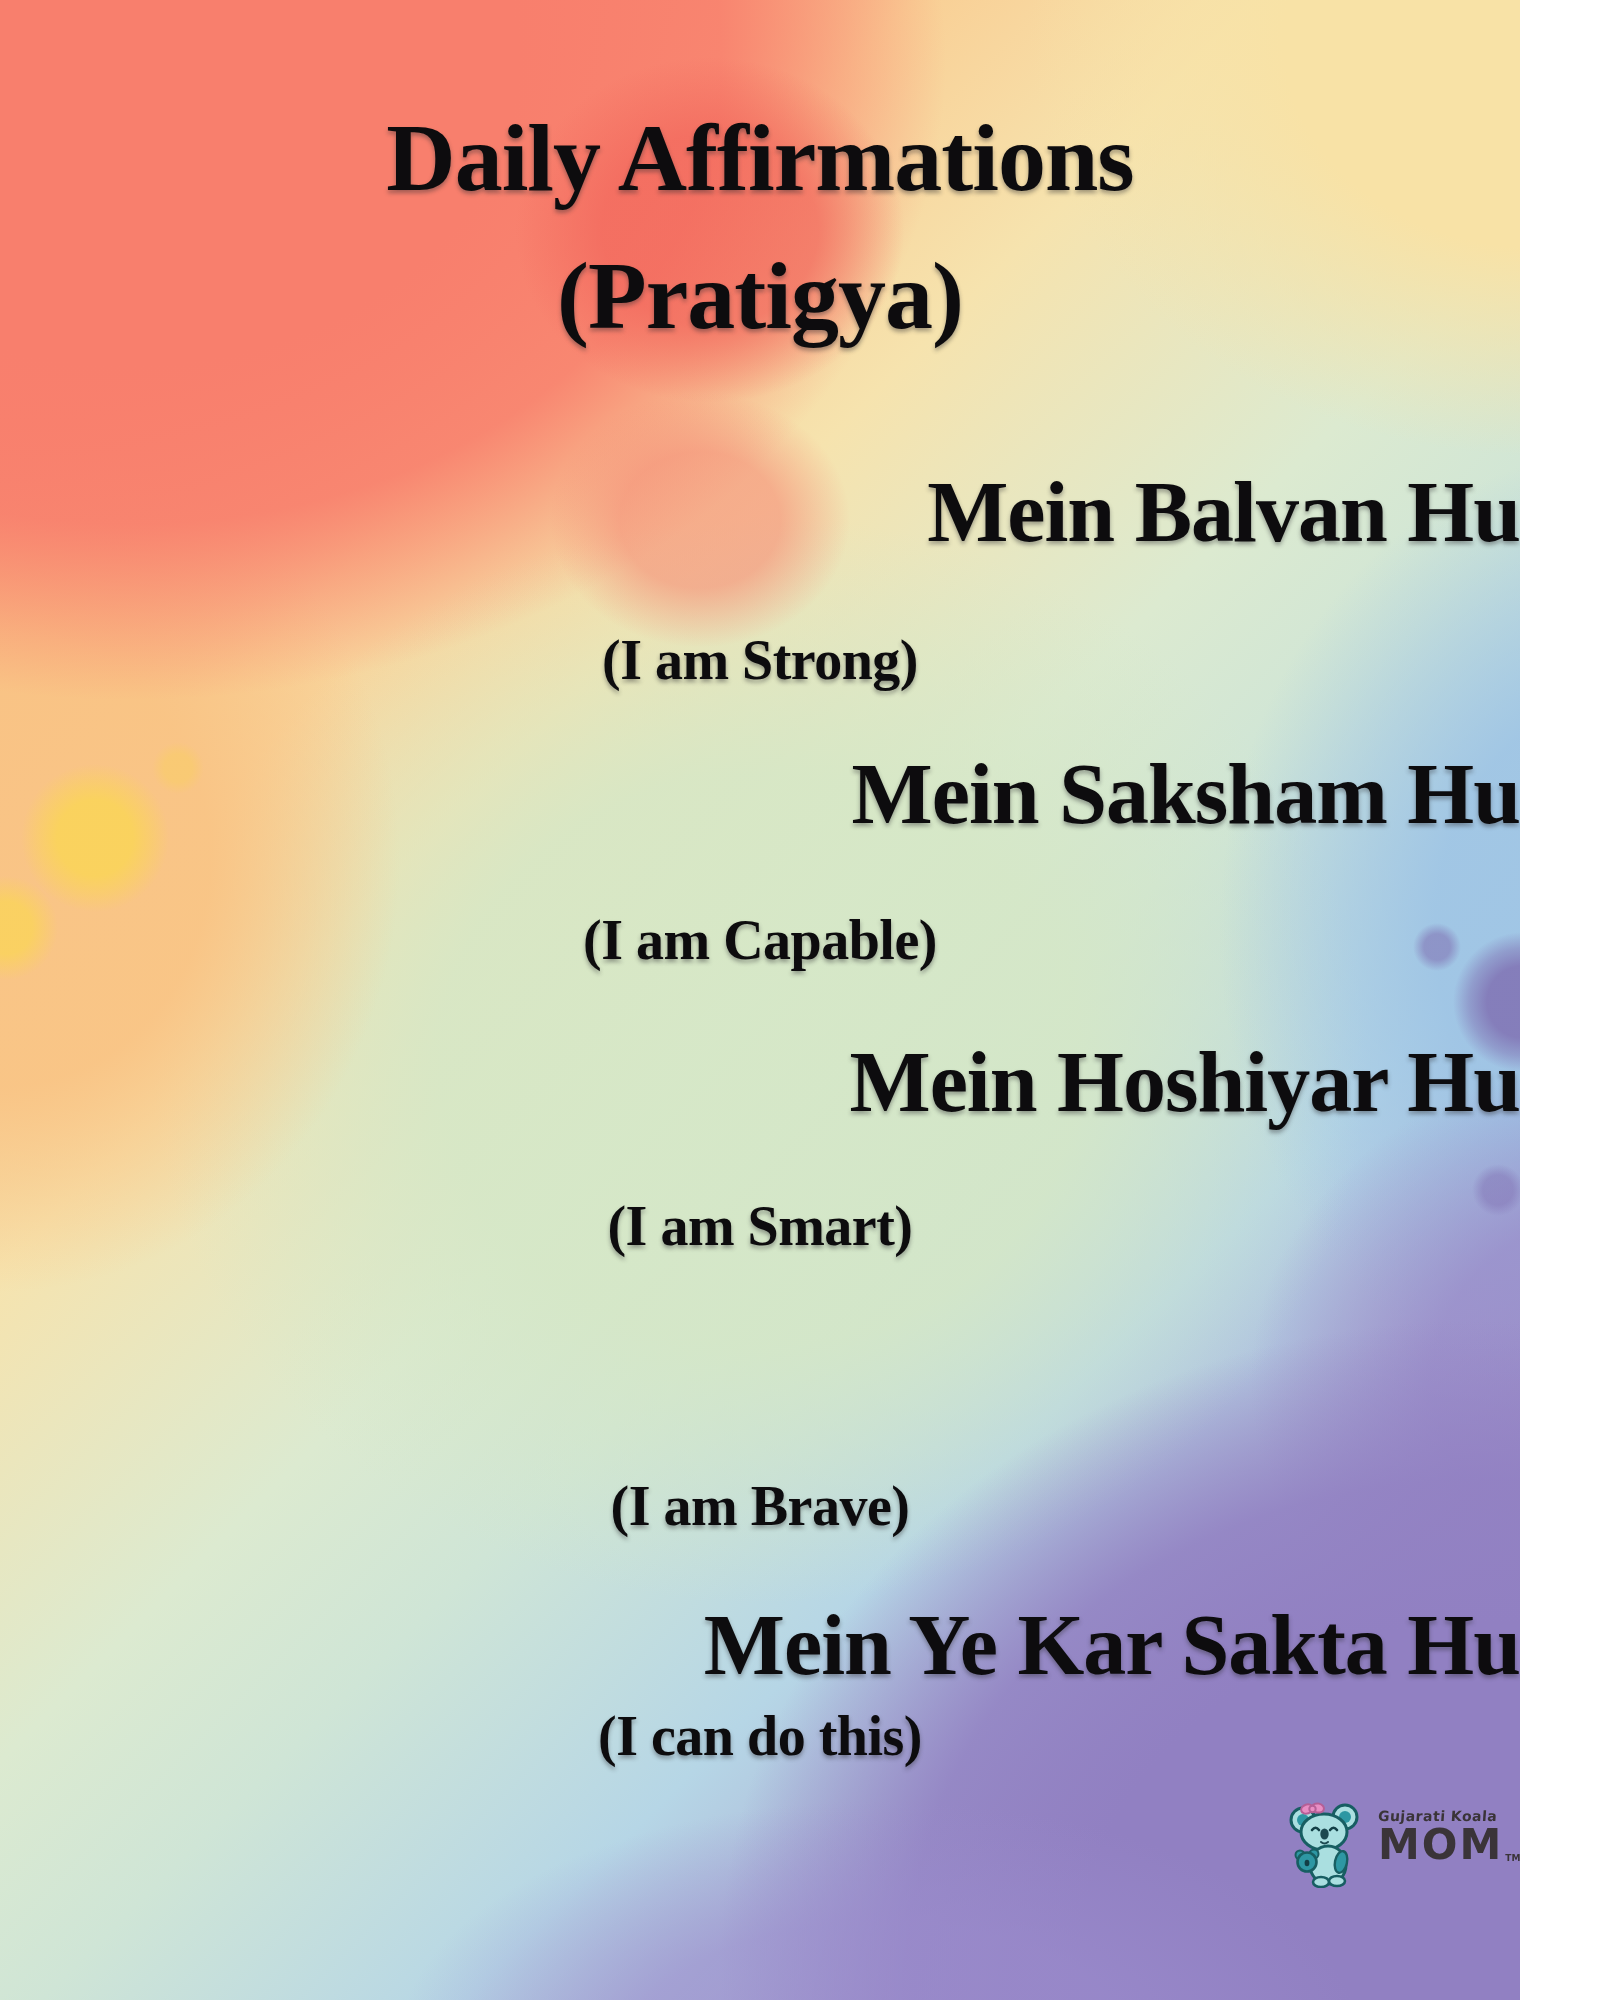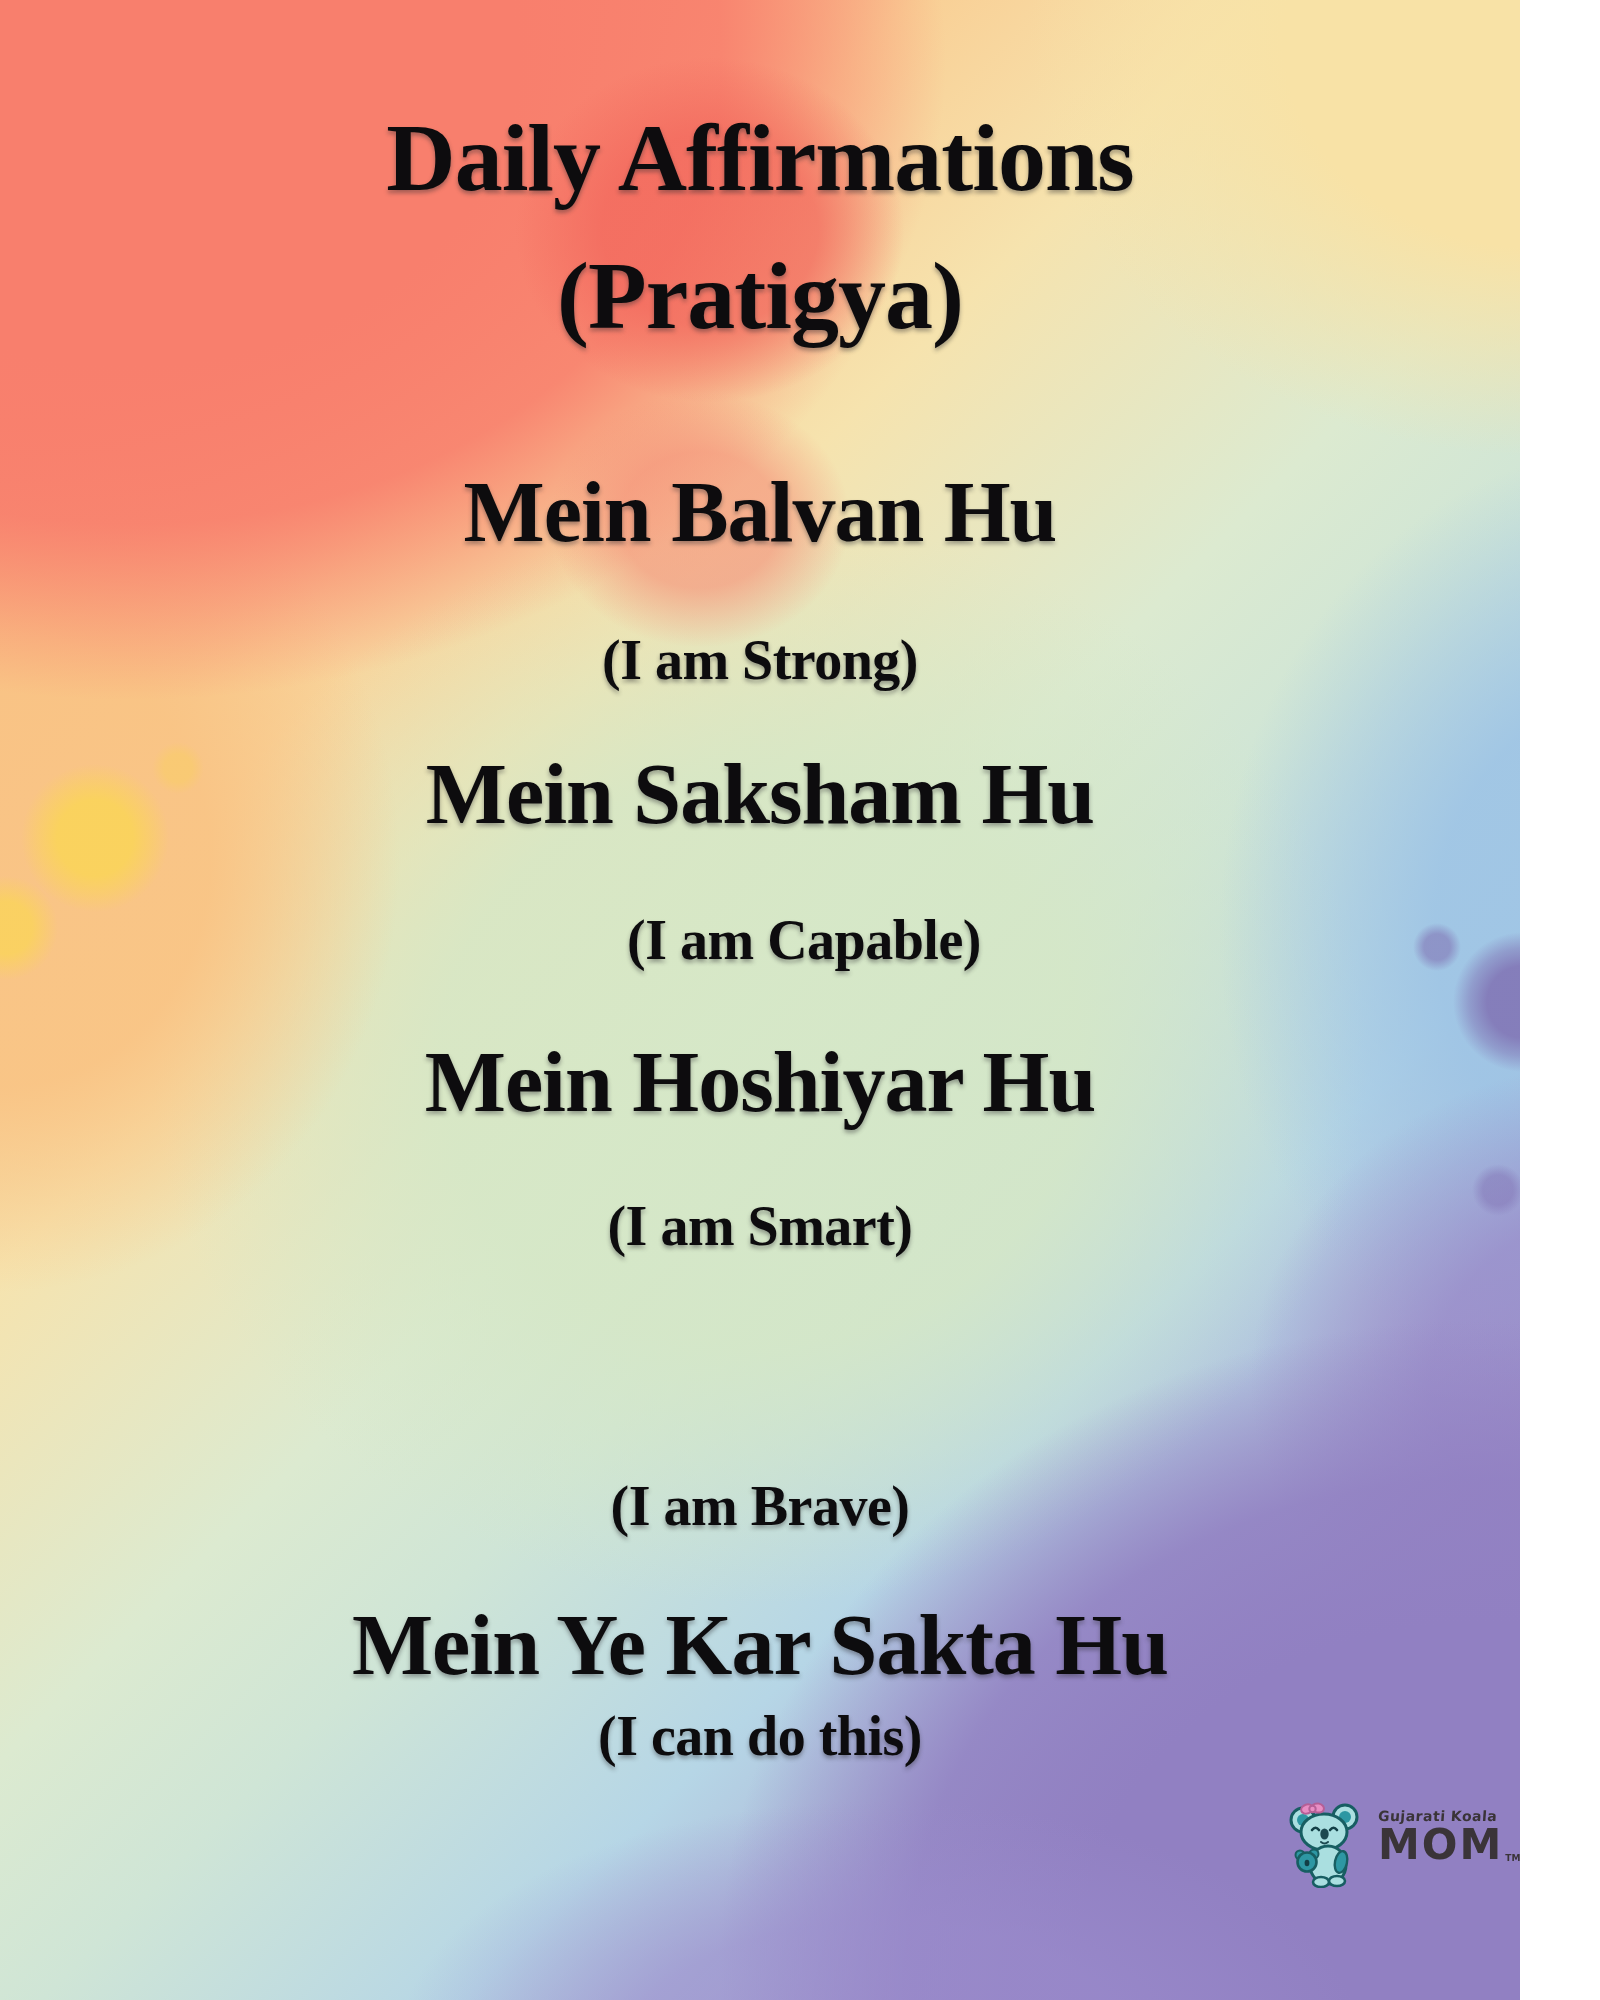--- a/index.html
+++ b/index.html
@@ -53,29 +53,29 @@
     text-align: center;
     transform: translateY(-50%);
     line-height: 1;
     margin: 0;
     color: #0d0c0e;
     font-weight: 700;
     white-space: nowrap;
     text-shadow: 0 3px 4px rgba(45,45,50,0.42);
   }
   .title       { font-size: 96px; letter-spacing: -1px; }
-  .phrase      { font-size: 86px; letter-spacing: -1px; }
+  .phrase      { font-size: 86px; letter-spacing: -1px; text-align: right; }
   .translation { font-size: 56px; letter-spacing: -0.5px; }
 
   .l-title1 { top: 158px; }
   .l-title2 { top: 296px; }
   .l-p0 { top: 512px; }
   .l-t0 { top: 660px; }
   .l-p1 { top: 794px; }
-  .l-t1 { top: 940px; padding-left: 44px; }
+  .l-t1 { top: 940px; }
   .l-p2 { top: 1082px; }
   .l-t2 { top: 1226px; }
   .l-p3 { top: 1364px; }
   .l-t3 { top: 1506px; }
   .l-p4 { top: 1645px; }
   .l-t4 { top: 1736px; }
 
   .logo {
     position: absolute;
     left: 1280px;

